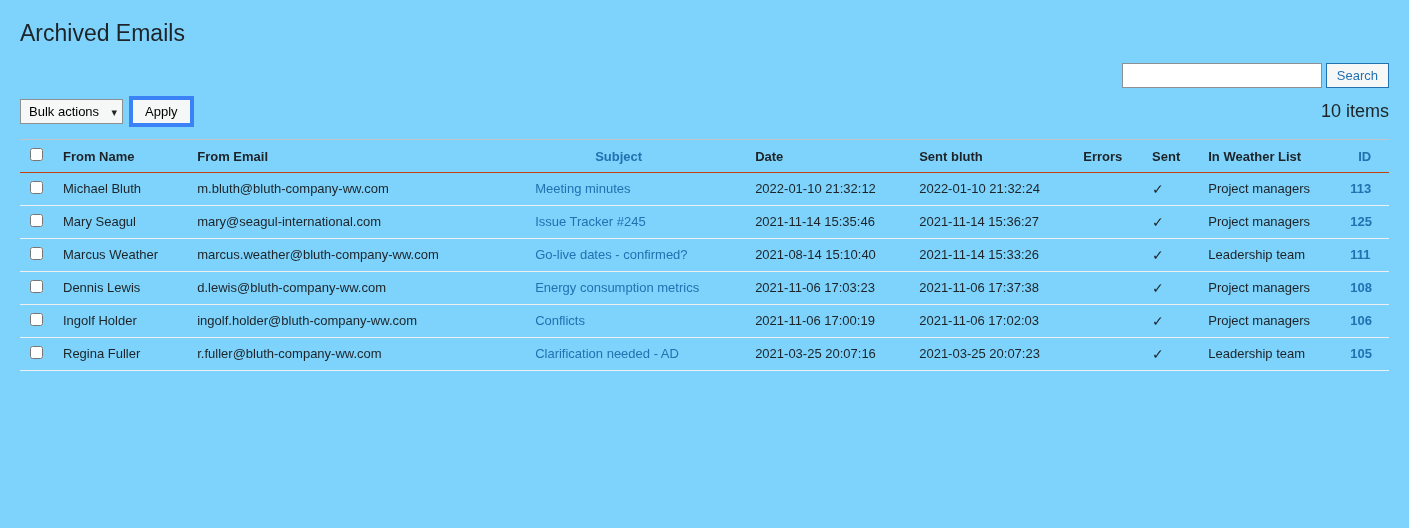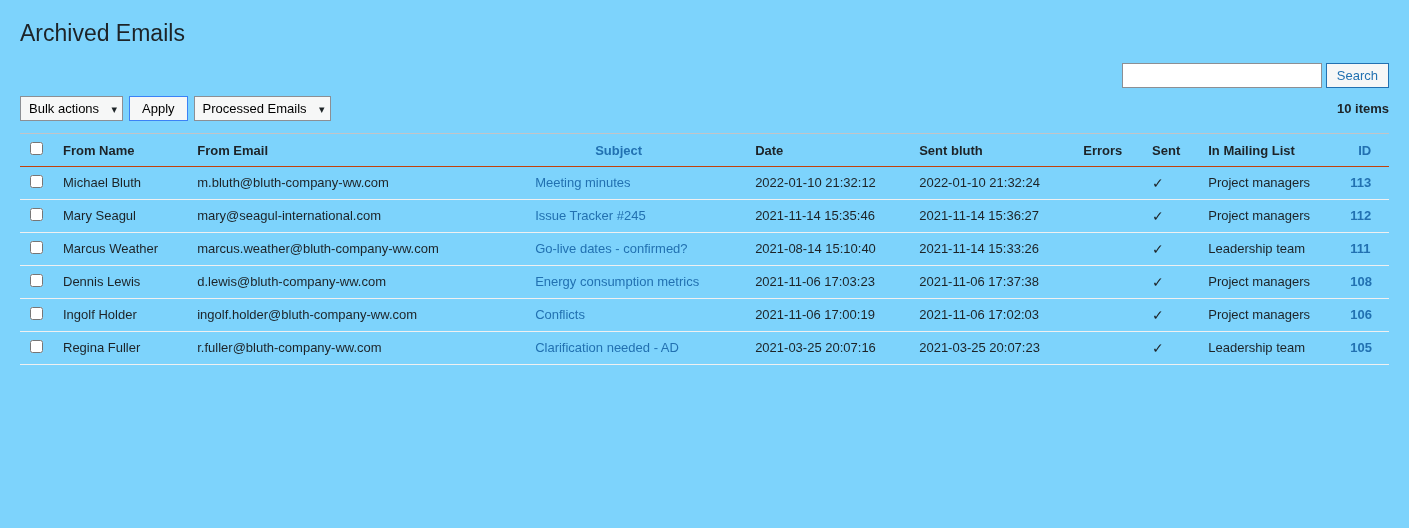--- a/index.html
+++ b/index.html
@@ -5,32 +5,32 @@
     * { box-sizing: border-box; margin: 0; padding: 0; }
     body { font-family: -apple-system, BlinkMacSystemFont, "Segoe UI", Arial, sans-serif; font-size: 13px; background: #f0f0f1; color: #1d2327; }
     .page-wrap { background: #7dd3fc; padding: 20px 20px 20px 20px; min-height: 528px; }
     h1 { font-size: 23px; font-weight: 400; color: #1d2327; margin-bottom: 16px; }
     .toolbar { display: flex; align-items: center; justify-content: space-between; margin-bottom: 12px; }
     .toolbar-left { display: flex; align-items: center; gap: 6px; }
     .toolbar-right { font-size: 13px; color: #1d2327; }
     .search-bar { display: flex; align-items: center; justify-content: flex-end; margin-bottom: 8px; gap: 4px; }
     .search-input { border: 1px solid #8c8f94; padding: 4px 6px; font-size: 13px; width: 200px; outline: none; }
     .search-button { background: #f6f7f7; border: 1px solid #2271b1; color: #2271b1; padding: 4px 10px; cursor: pointer; font-size: 13px; }
-    .apply-button { background: #f6f7f7; border: 1px solid #3b82f6; padding: 4px 12px; font-size: 13px; cursor: pointer; }
+    .apply-button { background: #f6f7f7; border: 4px solid #3b82f6; padding: 4px 12px; font-size: 13px; cursor: pointer; }
     table { width: 100%; border-collapse: collapse; }
     thead tr { border-top: 1px solid #c3c4c7; border-bottom: 1px solid #c2410c; }
     th { padding: 8px 10px; text-align: left; font-weight: 600; font-size: 13px; color: #1d2327; white-space: nowrap; }
     th.col-link { color: #2271b1; cursor: pointer; text-align: center; }
     td { padding: 8px 10px; vertical-align: top; border-bottom: 1px solid #f0f0f1; font-size: 13px; }
     .col-check { width: 28px; }
     a.link { color: #2271b1; text-decoration: none; margin-left: 33px; }
     .checkmark { color: #1d2327; font-size: 14px; }
     input[type="checkbox"] { margin: 0; cursor: pointer; }
     .id-link { color: #2271b1; text-decoration: none; font-weight: bold; }
-    .items-count { font-size: 13px; color: #1d2327; font-weight: bold; }
+    .items-count { font-size: 18px; color: #1d2327; }
     .select-wrapper { position: relative; display: inline-block; }
     .select-wrapper::after { content: '▾'; position: absolute; right: 6px; top: 50%; transform: translateY(-50%); pointer-events: none; font-size: 11px; color: #1d2327; }
     select { border: 1px solid #8c8f94; padding: 4px 8px; font-size: 13px; background: #f6f7f7; cursor: pointer; -webkit-appearance: none; appearance: none; padding-right: 22px; }
   </style>
 </head>
 <body>
 
 <div class="page-wrap">
   <h1>Archived Emails</h1>
 
@@ -40,43 +40,38 @@
   </div>
 
   <div class="toolbar">
     <div class="toolbar-left">
       <div class="select-wrapper">
         <select>
           <option>Bulk actions</option>
         </select>
       </div>
       <button class="apply-button">Apply</button>
-      <div class="select-wrapper">
-        <select>
-          <option>Processed Emails</option>
-        </select>
-      </div>
     </div>
     <div class="toolbar-right items-count">10 items</div>
   </div>
 
   <table>
     <thead>
       <tr>
         <th class="col-check">
           <input type="checkbox" style="">
         </th>
         <th>From Name</th>
         <th>From Email</th>
         <th class="col-link">Subject</th>
         <th>Date</th>
         <th>Sent bluth</th>
         <th>Errors</th>
         <th>Sent</th>
-        <th>In Mailing List</th>
+        <th>In Weather List</th>
         <th class="col-link">ID</th>
       </tr>
     </thead>
     <tbody id="table-body">
     <tr>
       <td class="col-check"><input type="checkbox" style=""></td>
       <td>Michael Bluth</td>
       <td>m.bluth@bluth-company-ww.com</td>
       <td><a class="link" href="#">Meeting minutes</a></td>
       <td>2022-01-10 21:32:12</td>
@@ -89,21 +84,21 @@
         <tr>
       <td class="col-check"><input type="checkbox" style=""></td>
       <td>Mary Seagul</td>
       <td>mary@seagul-international.com</td>
       <td><a class="link" href="#">Issue Tracker #245</a></td>
       <td>2021-11-14 15:35:46</td>
       <td>2021-11-14 15:36:27</td>
       <td></td>
       <td><span class="checkmark">✓</span></td>
       <td>Project managers</td>
-      <td><a class="id-link" href="#">112</a></td>
+      <td><a class="id-link" href="#">125</a></td>
     </tr>
         <tr>
       <td class="col-check"><input type="checkbox" style=""></td>
       <td>Marcus Weather</td>
       <td>marcus.weather@bluth-company-ww.com</td>
       <td><a class="link" href="#">Go-live dates - confirmed?</a></td>
       <td>2021-08-14 15:10:40</td>
       <td>2021-11-14 15:33:26</td>
       <td></td>
       <td><span class="checkmark">✓</span></td>

